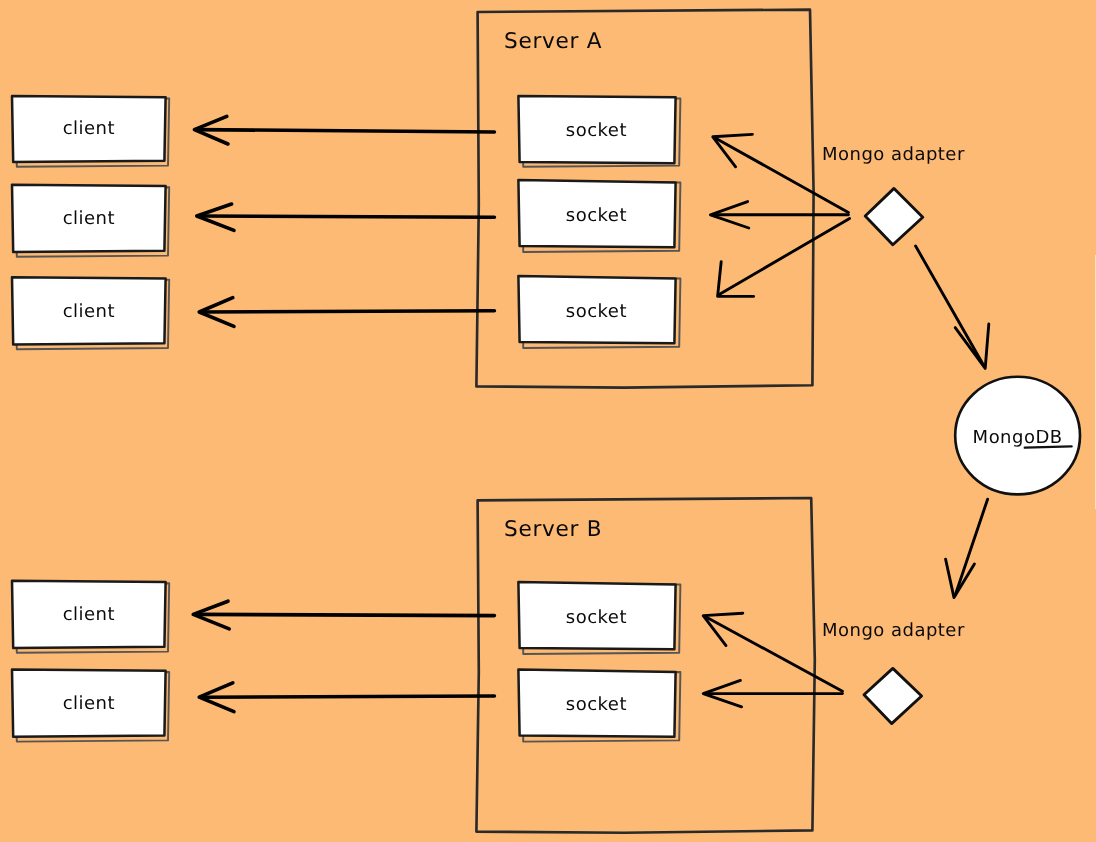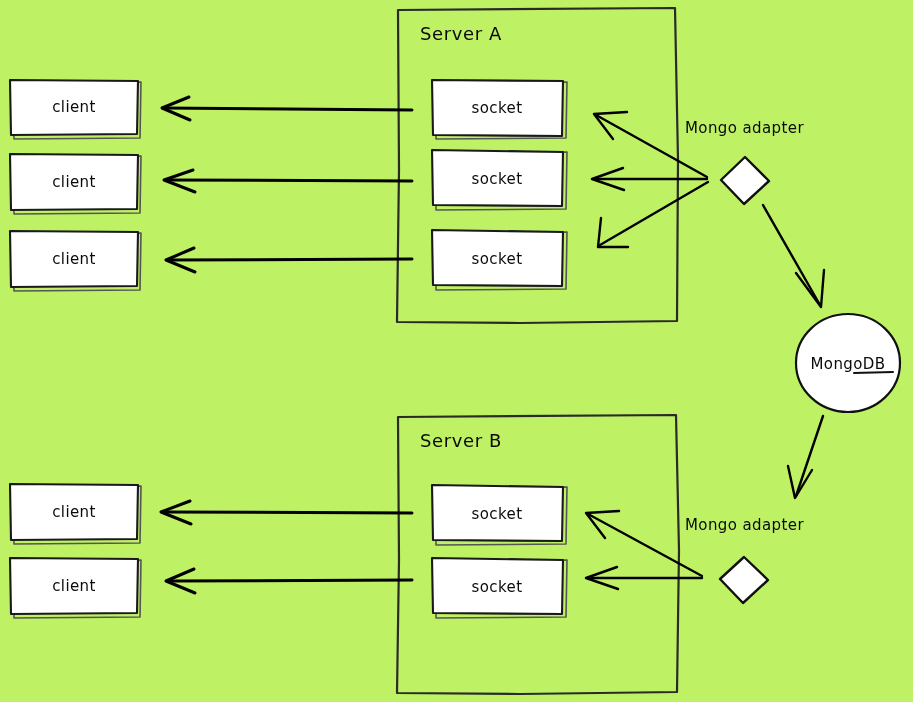--- a/index.html
+++ b/index.html
@@ -4,21 +4,21 @@
 <style>
   html, body {
     margin: 0;
     padding: 0;
     background: #ffffff;
   }
   #canvas-root {
     position: relative;
     width: 913px;
     height: 702px;
-    background: #bef264;
+    background: #fdba74;
     overflow: hidden;
     font-family: "DejaVu Sans", sans-serif;
   }
   svg.diagram {
     position: absolute;
     top: 0;
     left: 0;
     width: 913px;
     height: 702px;
   }

